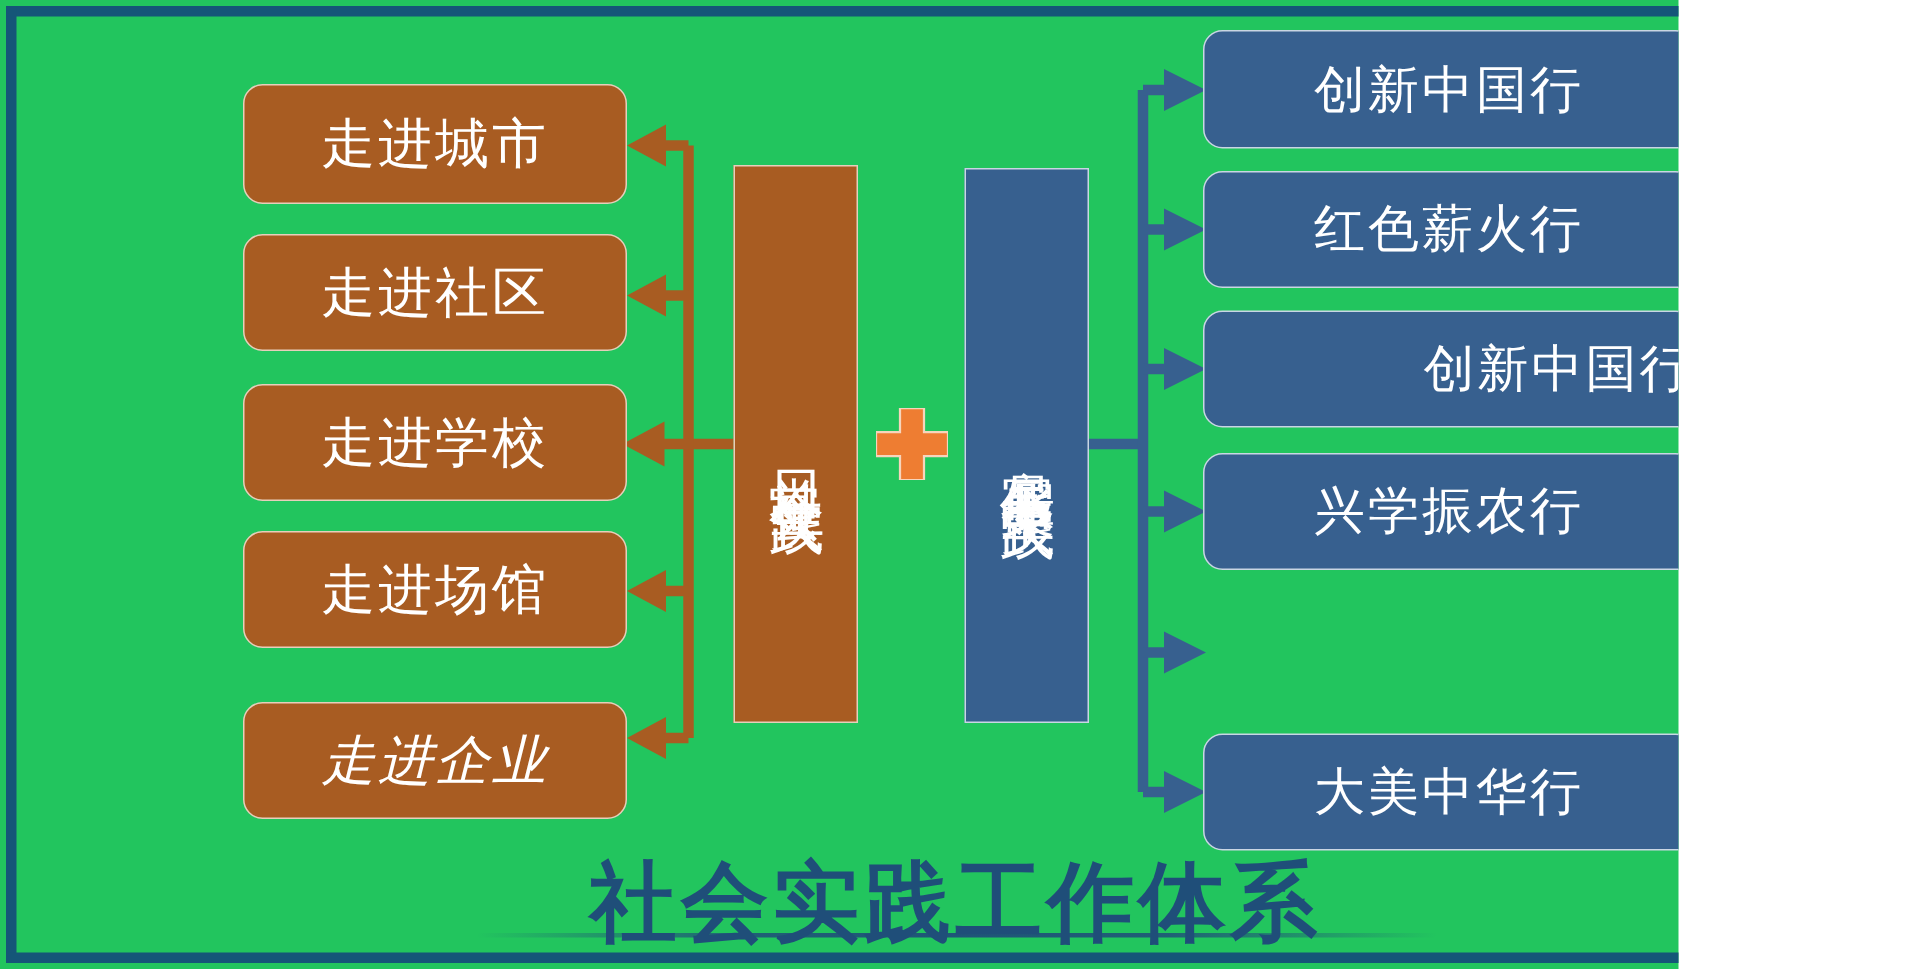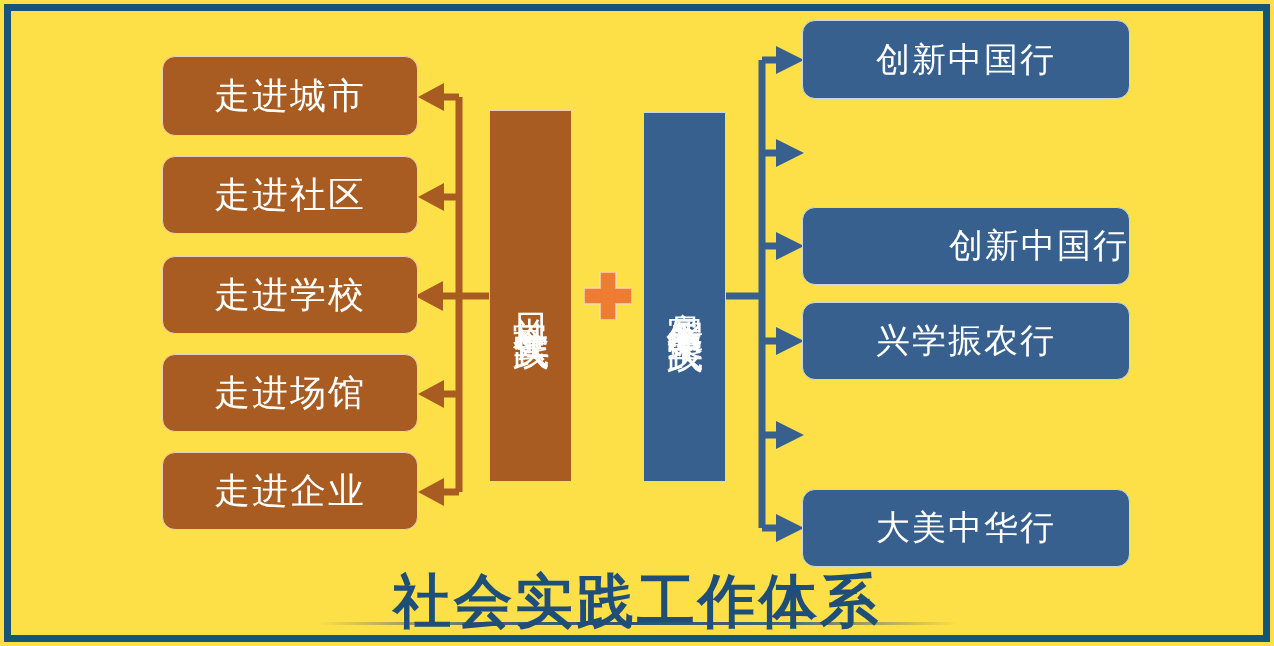--- a/index.html
+++ b/index.html
@@ -6,23 +6,23 @@
   html, body {
     margin: 0;
     padding: 0;
     background: #ffffff;
   }
   body {
     font-family: "DejaVu Sans", "Liberation Sans", sans-serif;
   }
   #slide {
     position: relative;
-    width: 1274px;
+    width: 1119px;
     height: 646px;
-    background: #fde047;
+    background: #22c55e;
     overflow: hidden;
     box-sizing: border-box;
   }
 
   
   .frame-line {
     position: absolute;
     background: #155678;
   }
   .frame-top    { left: 6px;  top: 4px;   width: 1262px; height: 7px; }
@@ -171,39 +171,42 @@
   </div>
   <div class="node node-brown" style="left:162px; top:156px; width:256px; height:78px;">
     <span>走进社区</span>
   </div>
   <div class="node node-brown" style="left:162px; top:256px; width:256px; height:78px;">
     <span>走进学校</span>
   </div>
   <div class="node node-brown" style="left:162px; top:354px; width:256px; height:78px;align-items:center;">
     <span>走进场馆</span>
   </div>
-  <div class="node node-brown" style="left:162px; top:452px; width:256px; height:78px;">
+  <div class="node node-brown" style="left:162px; top:468px; width:256px; height:78px;font-style:italic;">
     <span>走进企业</span>
   </div>
 
   <div class="vbar vbar-brown" style="left:489px; top:110px; width:83px; height:372px;">
     <span>日常社会实践</span>
   </div>
 
   <svg class="plus-icon" style="left:584px; top:272px;" viewBox="0 0 48 48" xmlns="http://www.w3.org/2000/svg">
     <polygon points="16,0 32,0 32,16 48,16 48,32 32,32 32,48 16,48 16,32 0,32 0,16 16,16" fill="#EE7D32" stroke="#F6D5BC" stroke-width="1.5"></polygon>
   </svg>
 
   <div class="vbar vbar-blue" style="left:643px; top:112px; width:83px; height:370px;">
     <span>寒暑假集中实践</span>
   </div>
 
   <div class="node node-blue" style="left:802px; top:20px;  width:328px; height:79px;">
     <span>创新中国行</span>
   </div>
+  <div class="node node-blue" style="left:802px; top:114px; width:328px; height:78px;">
+    <span>红色薪火行</span>
+  </div>
   <div class="node node-blue" style="left:802px; top:207px; width:328px; height:78px;justify-content:flex-end;">
     <span>创新中国行</span>
   </div>
   <div class="node node-blue" style="left:802px; top:302px; width:328px; height:78px;">
     <span>兴学振农行</span>
   </div>
   <div class="node node-blue" style="left:802px; top:489px; width:328px; height:78px;justify-content:center;">
     <span>大美中华行</span>
   </div>
 

